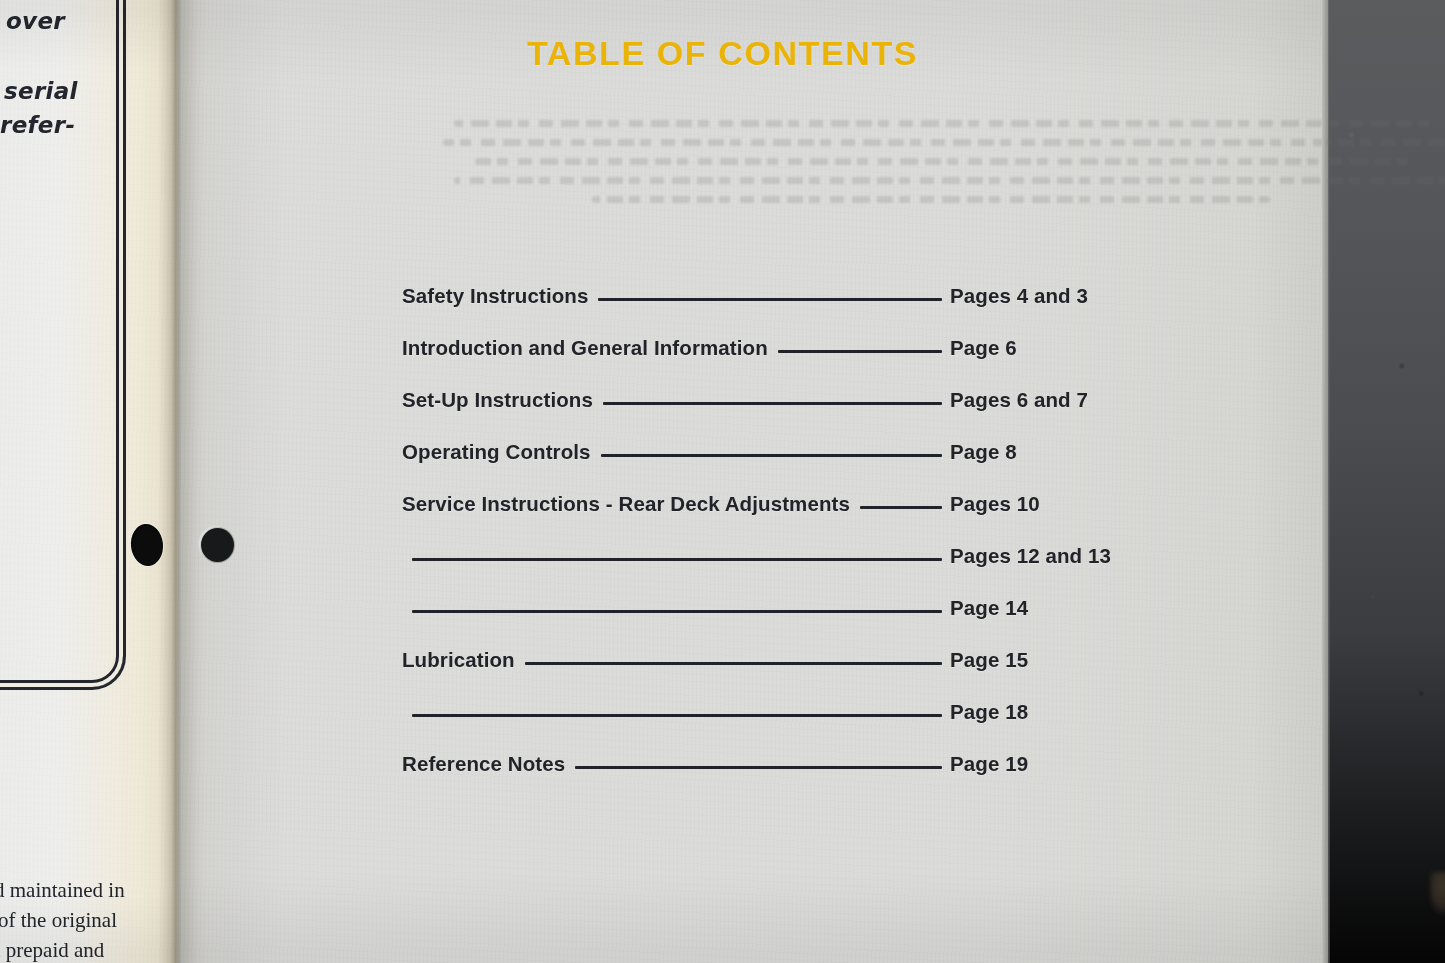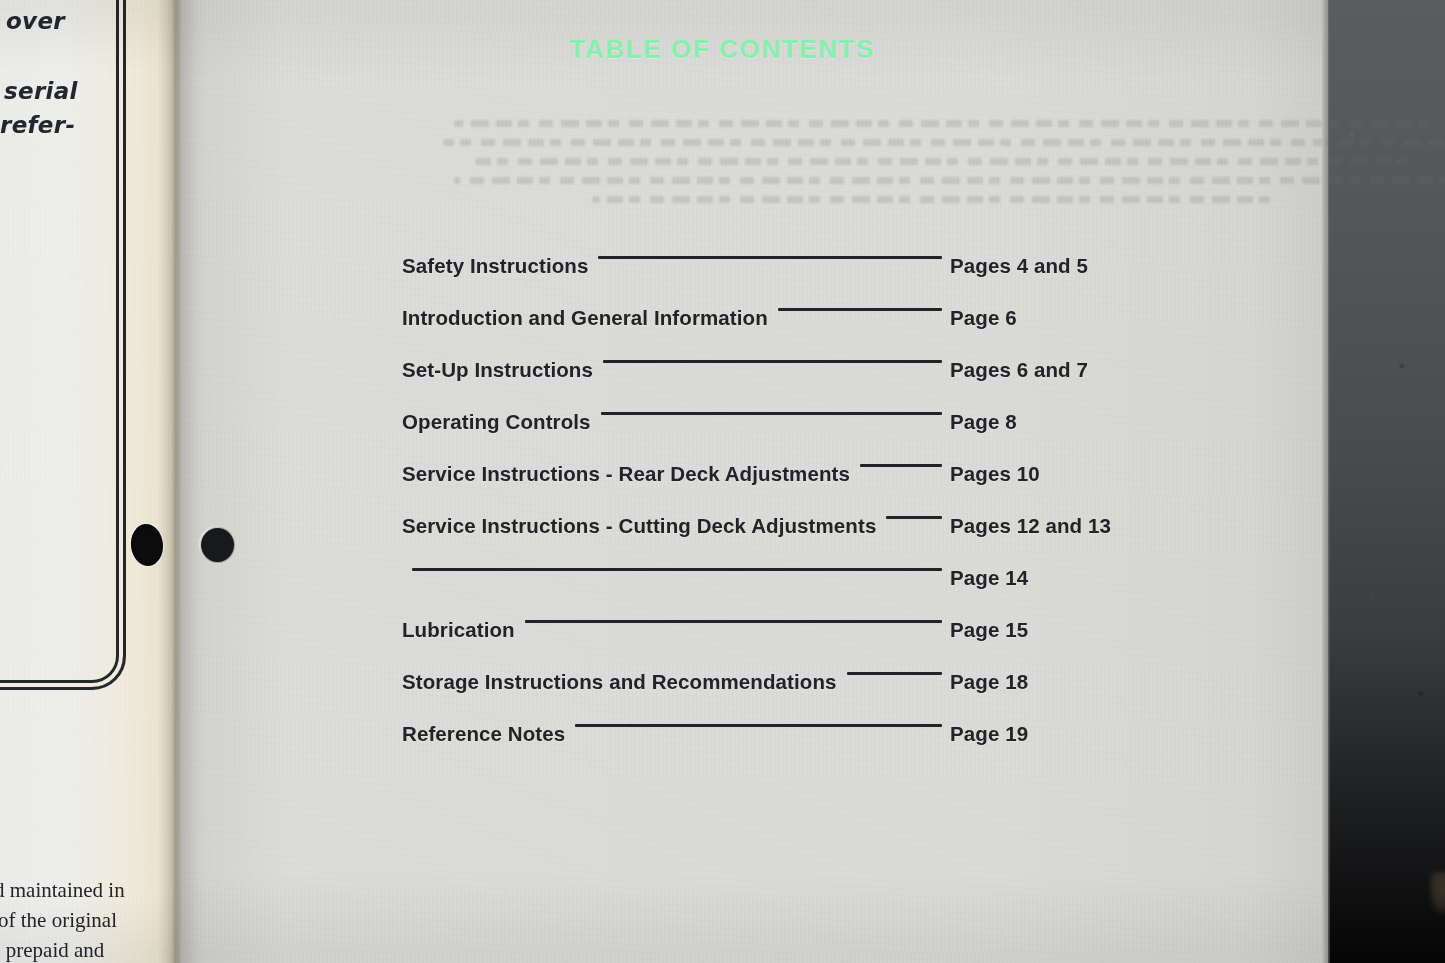--- a/index.html
+++ b/index.html
@@ -119,27 +119,27 @@
     background:repeating-linear-gradient(90deg,
        rgba(110,110,112,.50) 0 11px, rgba(110,110,112,0) 11px 17px,
        rgba(110,110,112,.50) 17px 33px, rgba(110,110,112,0) 33px 40px,
        rgba(110,110,112,.50) 40px 58px, rgba(110,110,112,0) 58px 66px,
        rgba(110,110,112,.50) 66px 80px, rgba(110,110,112,0) 80px 90px);
   }
 
   
   .toc-title{
     position:absolute;left:0;right:0;top:34px;text-align:center;
-    color:#86efac;font-size:26px;font-weight:700;letter-spacing:1.6px;
+    color:#eab308;font-size:34px;font-weight:700;letter-spacing:1.6px;
     font-family:"Liberation Sans", sans-serif;
     text-shadow:0 1px 0 rgba(255,255,255,.30);
   }
   .toc-list{position:absolute;left:402px;top:256px;width:740px;}
   .toc-row{
-    display:flex;align-items:flex-start;height:52px;white-space:nowrap;
+    display:flex;align-items:flex-end;height:52px;white-space:nowrap;
   }
   .toc-label{
     color:#212328;font-size:20.5px;font-weight:700;letter-spacing:.1px;
     line-height:1;padding-bottom:2px;
     text-shadow:0 1px 0 rgba(255,255,255,.22);
   }
   .toc-leader{
     flex:1 1 auto;min-width:10px;height:3px;background:#20232a;
     margin:0 8px 7px 10px;border-radius:1px;
   }
@@ -171,21 +171,21 @@
     <div class="stain"></div>
   </div>
   <div class="page-right-edge"></div>
 
   <div class="toc-title">TABLE OF CONTENTS</div>
 
   <div class="toc-list" id="toc-list">
       <div class="toc-row">
         <span class="toc-label">Safety Instructions</span>
         <span class="toc-leader"></span>
-        <span class="toc-page">Pages 4 and 5</span>
+        <span class="toc-page">Pages 4 and 3</span>
       </div>
       <div class="toc-row">
         <span class="toc-label">Introduction and General Information</span>
         <span class="toc-leader"></span>
         <span class="toc-page">Page 6</span>
       </div>
       <div class="toc-row">
         <span class="toc-label">Set-Up Instructions</span>
         <span class="toc-leader"></span>
         <span class="toc-page">Pages 6 and 7</span>
@@ -194,35 +194,33 @@
         <span class="toc-label">Operating Controls</span>
         <span class="toc-leader"></span>
         <span class="toc-page">Page 8</span>
       </div>
       <div class="toc-row">
         <span class="toc-label">Service Instructions - Rear Deck Adjustments</span>
         <span class="toc-leader"></span>
         <span class="toc-page">Pages 10</span>
       </div>
       <div class="toc-row">
-        <span class="toc-label">Service Instructions - Cutting Deck Adjustments</span>
         <span class="toc-leader"></span>
         <span class="toc-page">Pages 12 and 13</span>
       </div>
       <div class="toc-row">
         <span class="toc-leader"></span>
         <span class="toc-page">Page 14</span>
       </div>
       <div class="toc-row">
         <span class="toc-label">Lubrication</span>
         <span class="toc-leader"></span>
         <span class="toc-page">Page 15</span>
       </div>
       <div class="toc-row">
-        <span class="toc-label">Storage Instructions and Recommendations</span>
         <span class="toc-leader"></span>
         <span class="toc-page">Page 18</span>
       </div>
       <div class="toc-row">
         <span class="toc-label">Reference Notes</span>
         <span class="toc-leader"></span>
         <span class="toc-page">Page 19</span>
       </div>
     </div>
 

